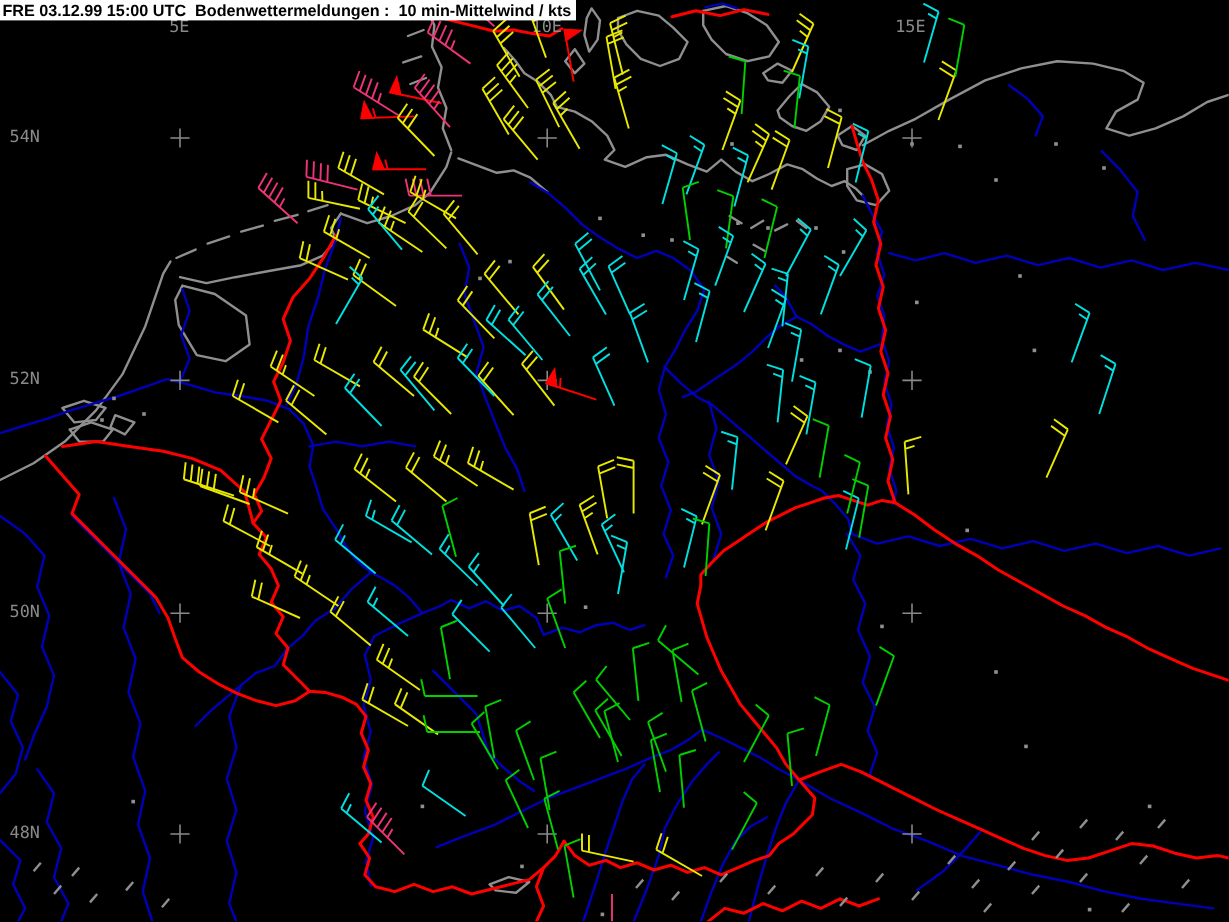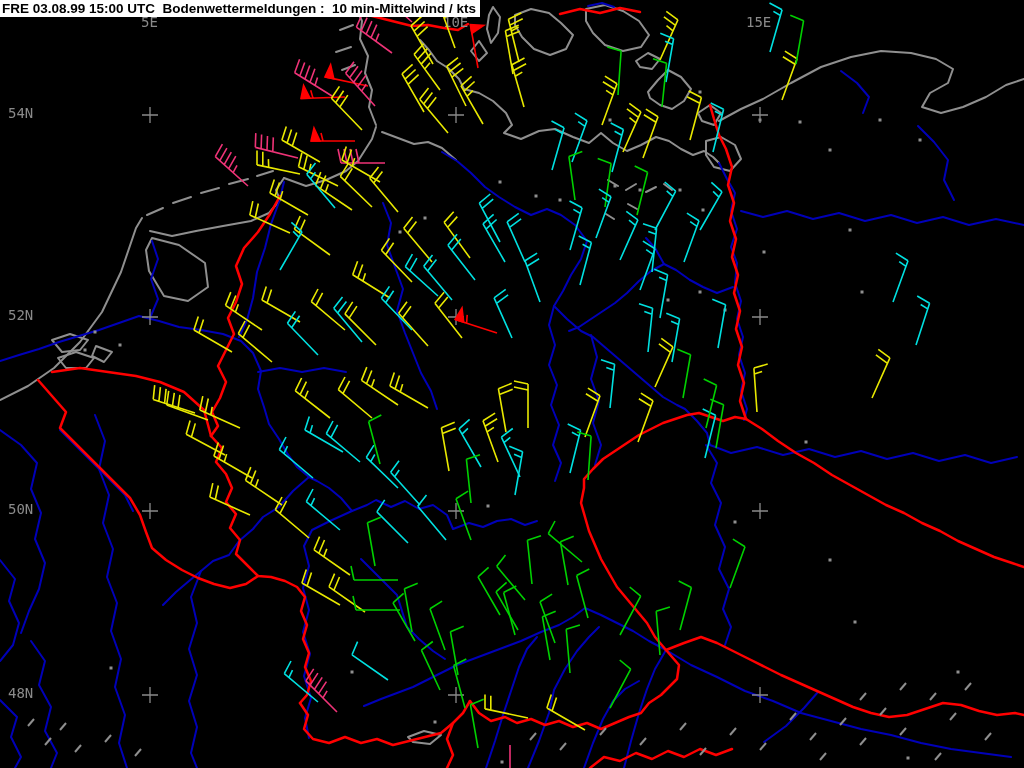--- a/index.html
+++ b/index.html
@@ -701,14 +701,14 @@
           <path fill="none" d="M680 630 L691.4 587.5 M691.4 587.5 l-12.7 -6.5"></path>
         </g>
         <g stroke="#e8e800" fill="#e8e800" stroke-width="1.6">
           <path fill="none" d="M528 718 L485.0 708.9 M485.0 708.9 l-0.0 -14.3 M490.8 710.1 l-0.0 -14.3"></path>
         </g>
         <g stroke="#e8e800" fill="#e8e800" stroke-width="1.6">
           <path fill="none" d="M585 730 L546.9 708.0 M546.9 708.0 l4.4 -13.6 M552.1 711.0 l4.4 -13.6"></path>
         </g>
       </g>
     </svg>
-  <div id="title-bar"><span>FRE 03.08.99 15:00 UTC  Bodenwettermeldungen :  10 min-Mittelwind / kts</span></div>
+  <div id="title-bar"><span>FRE 03.12.99 15:00 UTC  Bodenwettermeldungen :  10 min-Mittelwind / kts</span></div>
 </div>
 
 </body></html>

